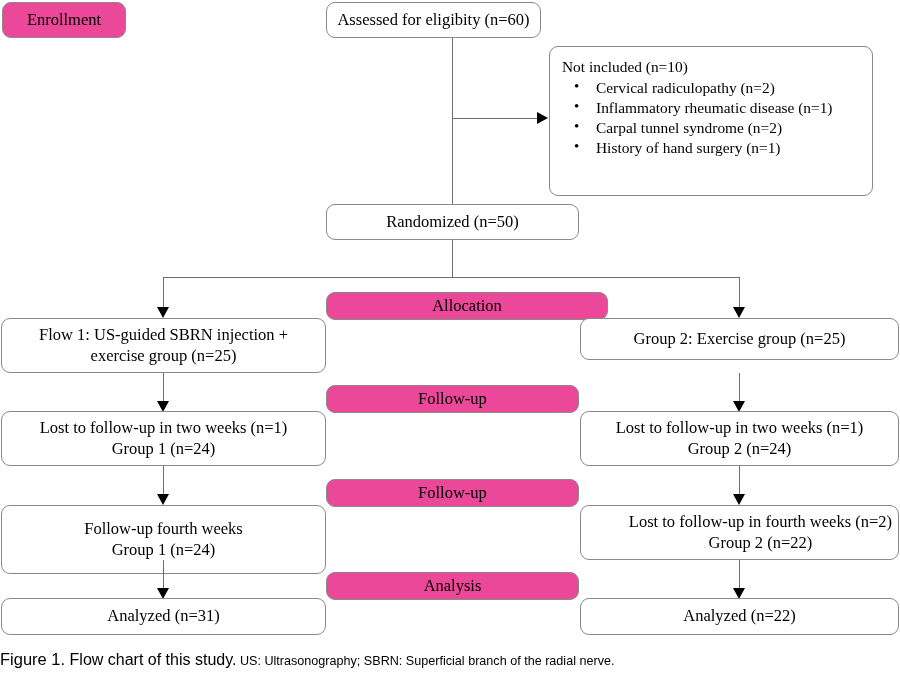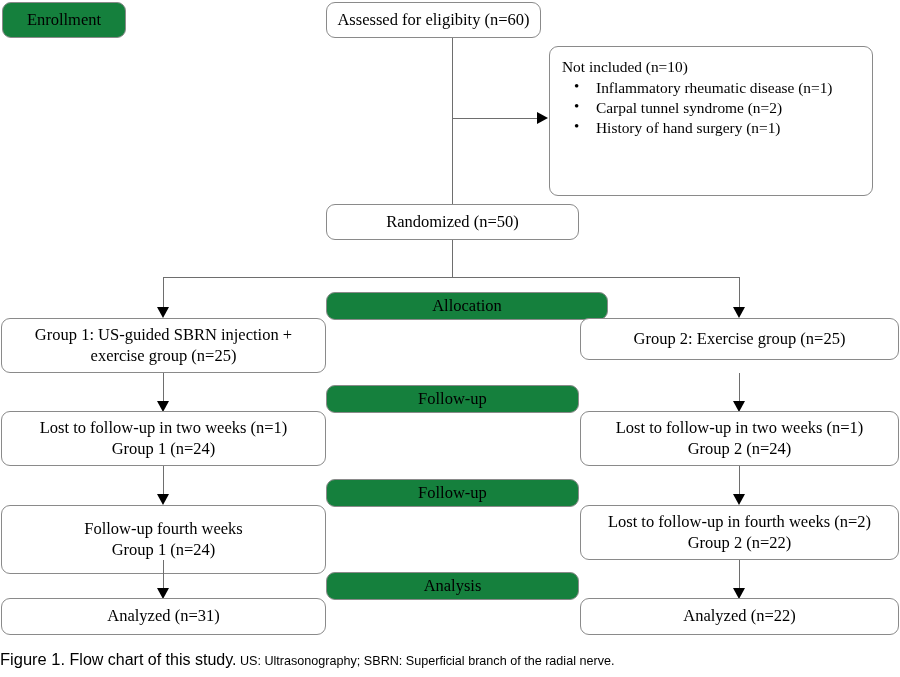--- a/index.html
+++ b/index.html
@@ -35,21 +35,21 @@
     padding: 2px 6px;
   }
   .node .txt { display: block; }
 
   
   .band {
     position: absolute;
     box-sizing: border-box;
     border: 1.3px solid #8a8a8a;
     border-radius: 9px;
-    background: #15803d;
+    background: #ec4899;
     display: flex;
     align-items: center;
     justify-content: center;
     font-size: 16.5px;
     color: #000;
   }
 
   
   .excl {
     position: absolute;
@@ -138,20 +138,21 @@
   </div>
 
   <div class="vline" style="left:452px; top:38px; height:166px;"></div>
 
   <div class="hline" style="left:452px; top:118px; width:86px;"></div>
   <div class="arrow-right" style="left:537px; top:111.5px;"></div>
 
   <div class="excl" style="left:549px; top:46px; width:324px; height:150px;">
     <span class="head">Not included (n=10)</span>
     <ul>
+      <li>Cervical radiculopathy (n=2)</li>
       <li>Inflammatory rheumatic disease (n=1)</li>
       <li>Carpal tunnel syndrome (n=2)</li>
       <li>History of hand surgery (n=1)</li>
     </ul>
   </div>
 
   <div class="node" style="left:326px; top:204px; width:253px; height:36px;">
     <span class="txt">Randomized (n=50)</span>
   </div>
 
@@ -161,21 +162,21 @@
   <div class="arrow-down" style="left:156.5px; top:307px;"></div>
   <div class="vline" style="left:739px; top:277px; height:33px;"></div>
   <div class="arrow-down" style="left:732.5px; top:307px;"></div>
 
   <div class="band" style="left:326px; top:292px; width:282px; height:28px;">
     <span>Allocation</span>
   </div>
 
   <div class="node" style="left:1px; top:318px; width:325px; height:55px;">
     <span class="txt">
-      <span>Group 1: US-guided SBRN injection +</span><br>
+      <span>Flow 1: US-guided SBRN injection +</span><br>
       <span>exercise group (n=25)</span>
     </span>
   </div>
   <div class="node" style="left:580px; top:318px; width:319px; height:42px;">
     <span class="txt">Group 2: Exercise group (n=25)</span>
   </div>
 
   <div class="vline" style="left:163px; top:373px; height:32px;"></div>
   <div class="arrow-down" style="left:156.5px; top:401px;"></div>
   <div class="vline" style="left:739px; top:373px; height:32px;"></div>
@@ -206,21 +207,21 @@
   <div class="band" style="left:326px; top:479px; width:253px; height:28px;">
     <span>Follow-up</span>
   </div>
 
   <div class="node" style="left:1px; top:505px; width:325px; height:69px;">
     <span class="txt">
       <span>Follow-up fourth weeks</span><br>
       <span>Group 1 (n=24)</span>
     </span>
   </div>
-  <div class="node" style="left:580px; top:505px; width:319px; height:55px;">
+  <div class="node" style="left:580px; top:505px; width:319px; height:55px;justify-content:flex-end;">
     <span class="txt">
       <span>Lost to follow-up in fourth weeks (n=2)</span><br>
       <span>Group 2 (n=22)</span>
     </span>
   </div>
 
   <div class="vline" style="left:163px; top:560px; height:32px;"></div>
   <div class="arrow-down" style="left:156.5px; top:588px;"></div>
   <div class="vline" style="left:739px; top:560px; height:32px;"></div>
   <div class="arrow-down" style="left:732.5px; top:588px;"></div>

